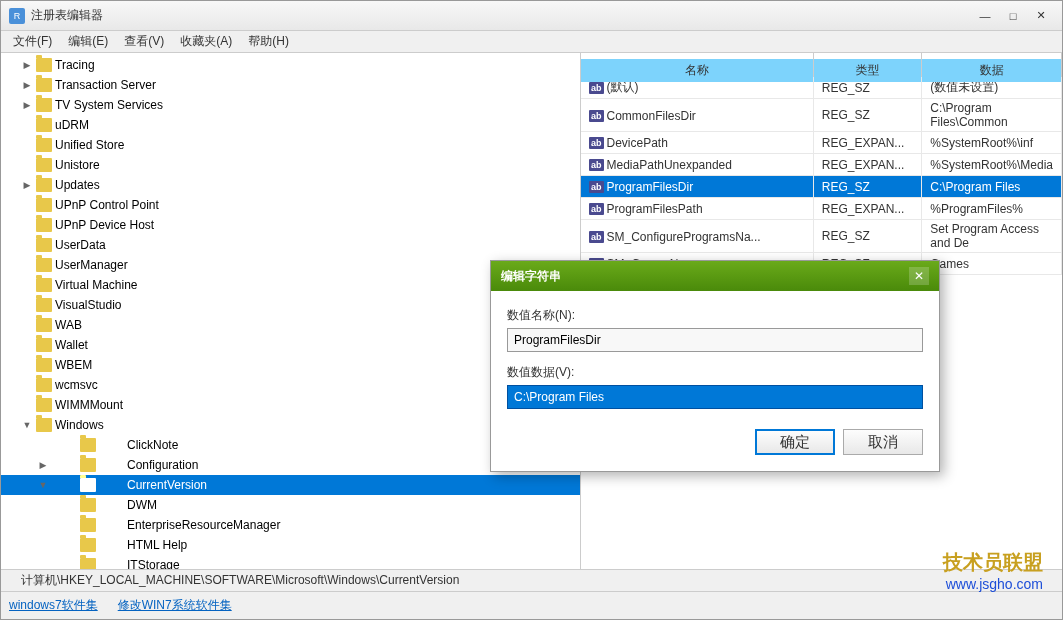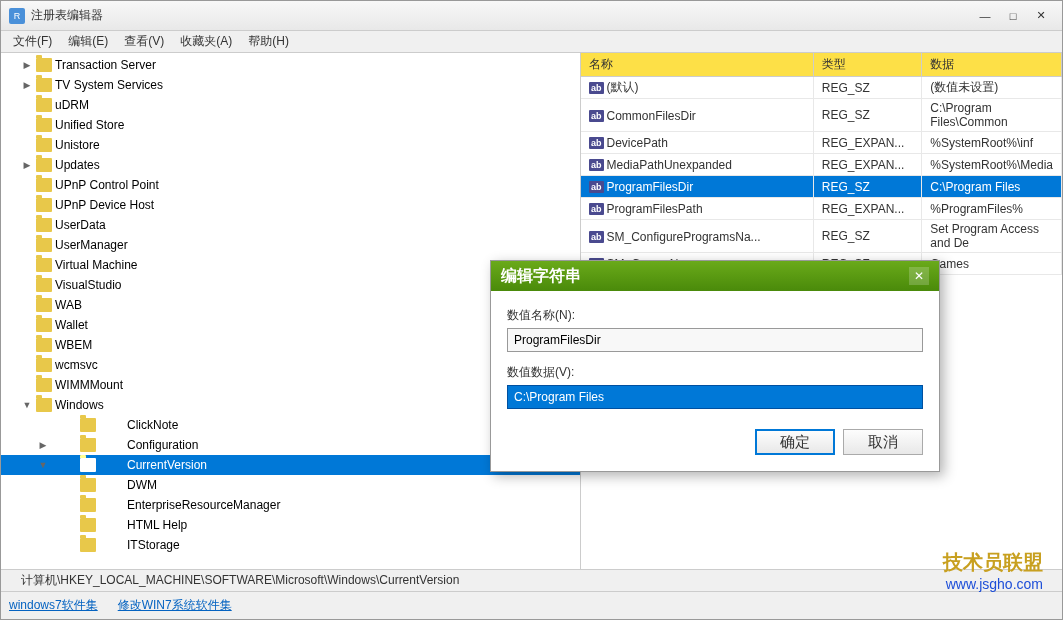--- a/index.html
+++ b/index.html
@@ -34,31 +34,31 @@
     .expand-arrow.collapsed::before { content: '▶'; }
     .expand-arrow.none::before { content: ''; }
 
     .folder-icon { width: 16px; height: 14px; background: #e8c84a; border-radius: 1px; margin: 0 3px; flex-shrink: 0; position: relative; }
     .folder-icon::before { content: ''; position: absolute; top: -3px; left: 0; width: 6px; height: 3px; background: #e8c84a; border-radius: 1px 1px 0 0; }
 
     .right-panel { flex: 1; display: flex; flex-direction: column; background: white; }
     .right-table { flex: 1; overflow: auto; }
 
     table { width: 100%; border-collapse: collapse; }
-    thead th { background: #fde047; border-bottom: 1px solid #ccc; border-right: 1px solid #ccc; padding: 3px 8px; text-align: left; font-weight: normal; color: #333; position: sticky; top: 0; }
+    thead th { background: #7dd3fc; border-bottom: 1px solid #ccc; border-right: 1px solid #ccc; padding: 3px 8px; text-align: center; font-weight: normal; color: #333; position: sticky; top: 6px; }
     tbody td { padding: 2px 8px; border-bottom: 1px solid #e8e8e8; border-right: 1px solid #e8e8e8; color: #333; height: 22px; }
     tbody tr.selected td { background: #0078d7; color: white; }
 
     .reg-icon { display: inline-flex; align-items: center; gap: 3px; }
     .reg-ab { background: #4a4a8f; color: white; font-size: 9px; padding: 1px 2px; border-radius: 1px; font-weight: bold; }
 
     .status-bar { height: 22px; background: #f0f0f0; border-top: 1px solid #ccc; display: flex; align-items: center; padding: 0 20px; gap: 4px; color: #333; font-size: 11px; }
     .dialog { position: absolute; top: 260px; left: 490px; width: 450px; background: white; border: 1px solid #999; box-shadow: 4px 4px 12px rgba(0,0,0,0.3); pointer-events: all; }
     .dialog-title { background: linear-gradient(to bottom, #6aaa1a, #4a8a0a); height: 30px; display: flex; align-items: center; padding: 0 10px; justify-content: space-between; }
-    .dialog-title-text { color: white; font-size: 16px; font-weight: bold; }
+    .dialog-title-text { color: white; font-size: 12px; font-weight: bold; }
     .dialog-close { width: 20px; height: 18px; background: rgba(255,255,255,0.2); border: none; color: white; cursor: pointer; font-size: 12px; display: flex; align-items: center; justify-content: center; }
     .dialog-body { padding: 16px; }
     .dialog-label { margin-bottom: 4px; color: #333; font-size: 12px; }
     .dialog-input { width: 100%; border: 1px solid #999; padding: 4px 6px; font-size: 12px; margin-bottom: 12px; outline: none; }
     .dialog-buttons { display: flex; justify-content: flex-end; gap: 8px; margin-top: 8px; }
     .dialog-btn { width: 80px; height: 26px; border: 1px solid #aaa; background: linear-gradient(to bottom, #fdfdfd, #e8e8e8); cursor: pointer; font-size: 15px; color: #333; }
     .dialog-btn.primary { border: 2px solid #0078d7; }
 
     
     ::-webkit-scrollbar { width: 12px; height: 12px; }
@@ -88,20 +88,25 @@
     <span class="menu-item">查看(V)</span>
     <span class="menu-item">收藏夹(A)</span>
     <span class="menu-item">帮助(H)</span>
   </div>
 
   <div class="main-area">
 
     <div class="tree-panel">
       <div class="tree-content">
 
+        <div class="tree-item indent-1">
+          <span class="expand-arrow collapsed"></span>
+          <span class="folder-icon"></span>
+          <span>Tracing</span>
+        </div>
 
         <div class="tree-item indent-1">
           <span class="expand-arrow collapsed"></span>
           <span class="folder-icon"></span>
           <span>Transaction Server</span>
         </div>
 
         <div class="tree-item indent-1">
           <span class="expand-arrow collapsed"></span>
           <span class="folder-icon"></span>

